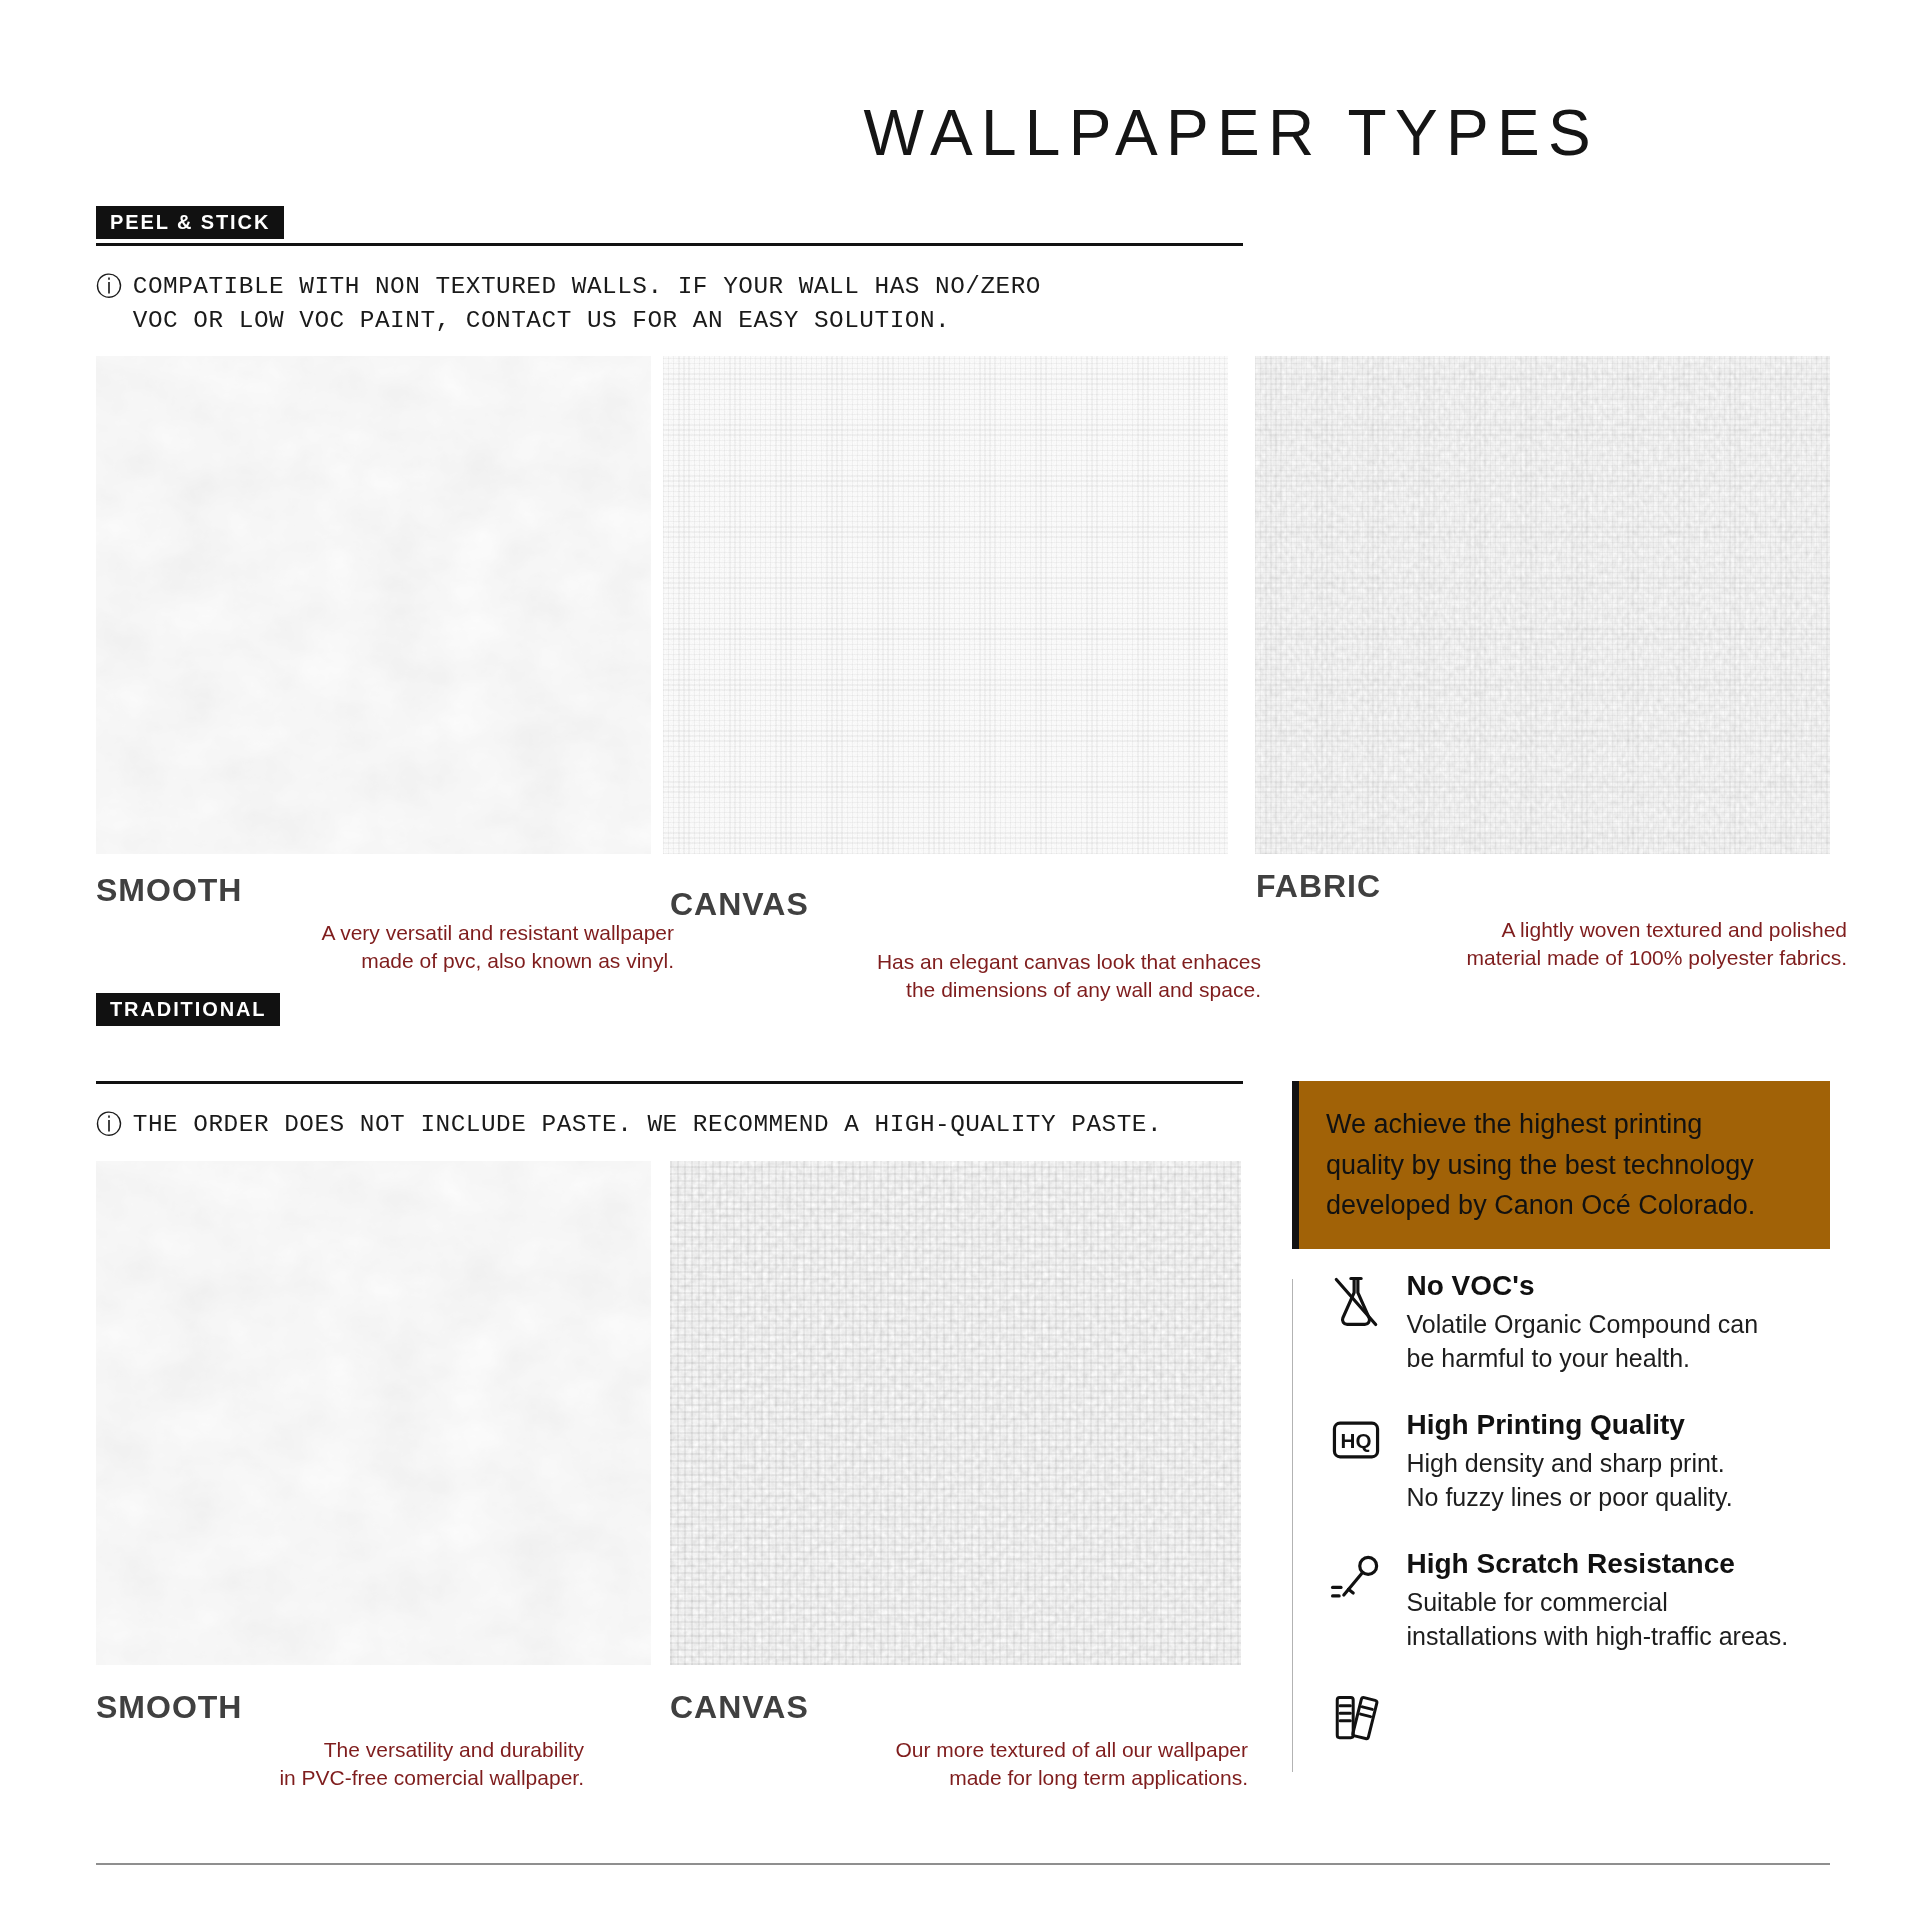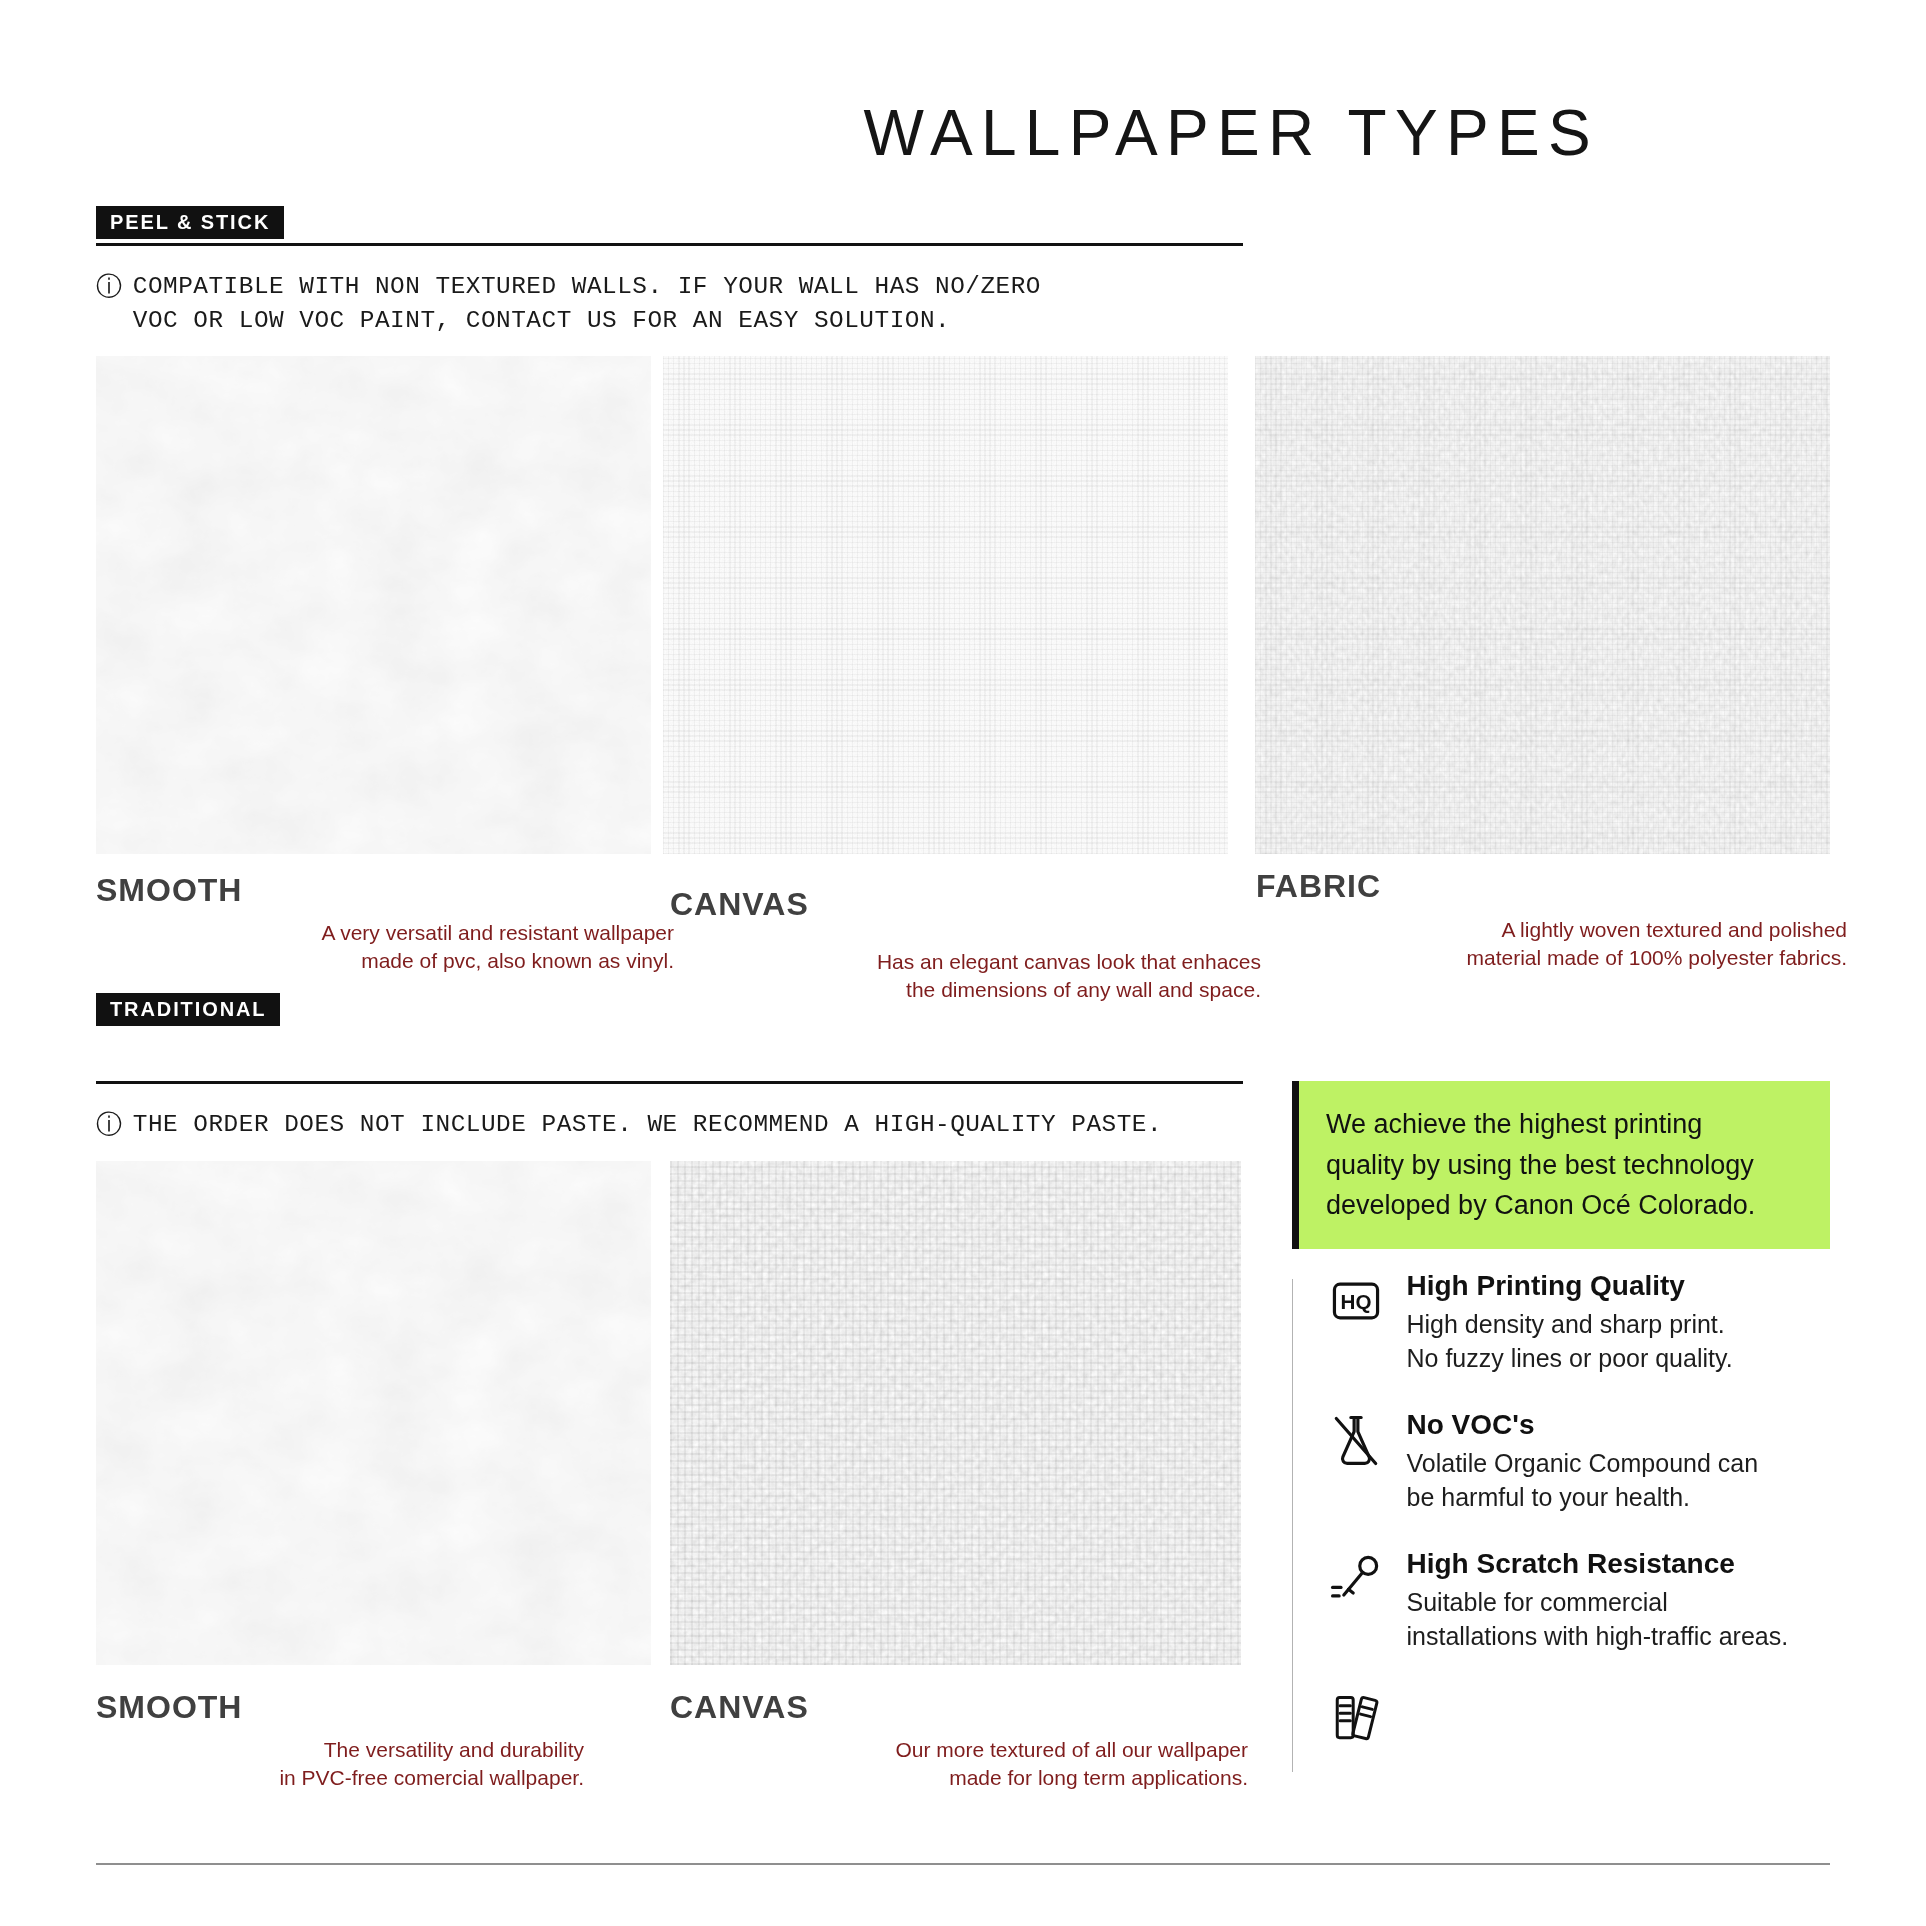--- a/index.html
+++ b/index.html
@@ -39,21 +39,21 @@
       repeating-linear-gradient(0deg, rgba(0,0,0,0.05) 0 1.9px, rgba(0,0,0,0) 1.9px 7px),
       repeating-linear-gradient(90deg, rgba(0,0,0,0.05) 0 1.9px, rgba(0,0,0,0) 1.9px 7px);
   }
 
   .swatch-title{position:absolute;font-size:32px;font-weight:700;letter-spacing:1px;color:#404040;text-align:right;}
   .swatch-desc{position:absolute;font-size:21px;line-height:1.34;color:#7f1d1d;white-space:pre-line;text-align:right;}
 
   .callout{position:absolute;left:1292px;top:1081px;width:538px;display:flex;}
   .callout-bar{width:7px;background:#111;flex:0 0 auto;}
   .callout-body{
-    flex:1;background:#bef264;padding:23px 27px;font-size:27px;line-height:1.5;
+    flex:1;background:#a16207;padding:23px 27px;font-size:27px;line-height:1.5;
     color:#111;white-space:pre-line;
   }
 
   .features-divider{position:absolute;left:1292px;top:1279px;width:1.3px;height:493px;background:#b3b3b3;}
 
   .features{
     position:absolute;left:1326px;top:1270px;width:521px;
     display:flex;flex-direction:column;gap:33px;
   }
   .feature{display:flex;gap:20.5px;align-items:flex-start;}
@@ -191,43 +191,43 @@
 quality by using the best technology
 developed by Canon Océ Colorado.</div>
 </div>
 
 <div class="features-divider"></div>
 
 <div class="features">
 
   <div class="feature">
     <div class="f-icon">
+      <svg viewBox="0 0 64 64" fill="none" stroke="#111" stroke-width="3.4" stroke-linecap="round" stroke-linejoin="round">
+        <path d="M26.5 8h11M30 8v15L18 50a5 5 0 0 0 4.7 7h18.6a5 5 0 0 0 4.7-7L34 23V8"></path>
+        <line x1="11" y1="9" x2="53" y2="57"></line>
+      </svg>
+    </div>
+    <div class="f-body">
+      <div class="f-title">No VOC's</div>
+      <div class="f-desc">Volatile Organic Compound can
+be harmful to your health.</div>
+    </div>
+  </div>
+
+  <div class="feature">
+    <div class="f-icon">
       <svg viewBox="0 0 64 64" fill="none" stroke="#111" stroke-width="3.4" stroke-linejoin="round">
         <rect x="9" y="14" width="46" height="36" rx="6"></rect>
         <text x="32" y="40.5" text-anchor="middle" stroke="none" fill="#111" font-family="Liberation Sans, sans-serif" font-size="22" font-weight="bold">HQ</text>
       </svg>
     </div>
     <div class="f-body">
       <div class="f-title">High Printing Quality</div>
       <div class="f-desc">High density and sharp print.
 No fuzzy lines or poor quality.</div>
-    </div>
-  </div>
-
-  <div class="feature">
-    <div class="f-icon">
-      <svg viewBox="0 0 64 64" fill="none" stroke="#111" stroke-width="3.4" stroke-linecap="round" stroke-linejoin="round">
-        <path d="M26.5 8h11M30 8v15L18 50a5 5 0 0 0 4.7 7h18.6a5 5 0 0 0 4.7-7L34 23V8"></path>
-        <line x1="11" y1="9" x2="53" y2="57"></line>
-      </svg>
-    </div>
-    <div class="f-body">
-      <div class="f-title">No VOC's</div>
-      <div class="f-desc">Volatile Organic Compound can
-be harmful to your health.</div>
     </div>
   </div>
 
   <div class="feature">
     <div class="f-icon">
       <svg viewBox="0 0 64 64" fill="none" stroke="#111" stroke-width="3.4" stroke-linecap="round" stroke-linejoin="round">
         <circle cx="45" cy="18" r="9"></circle>
         <path d="M39 25 L19 49"></path>
         <path d="M24 43 l5 4"></path>
         <path d="M7 41 h9"></path>

